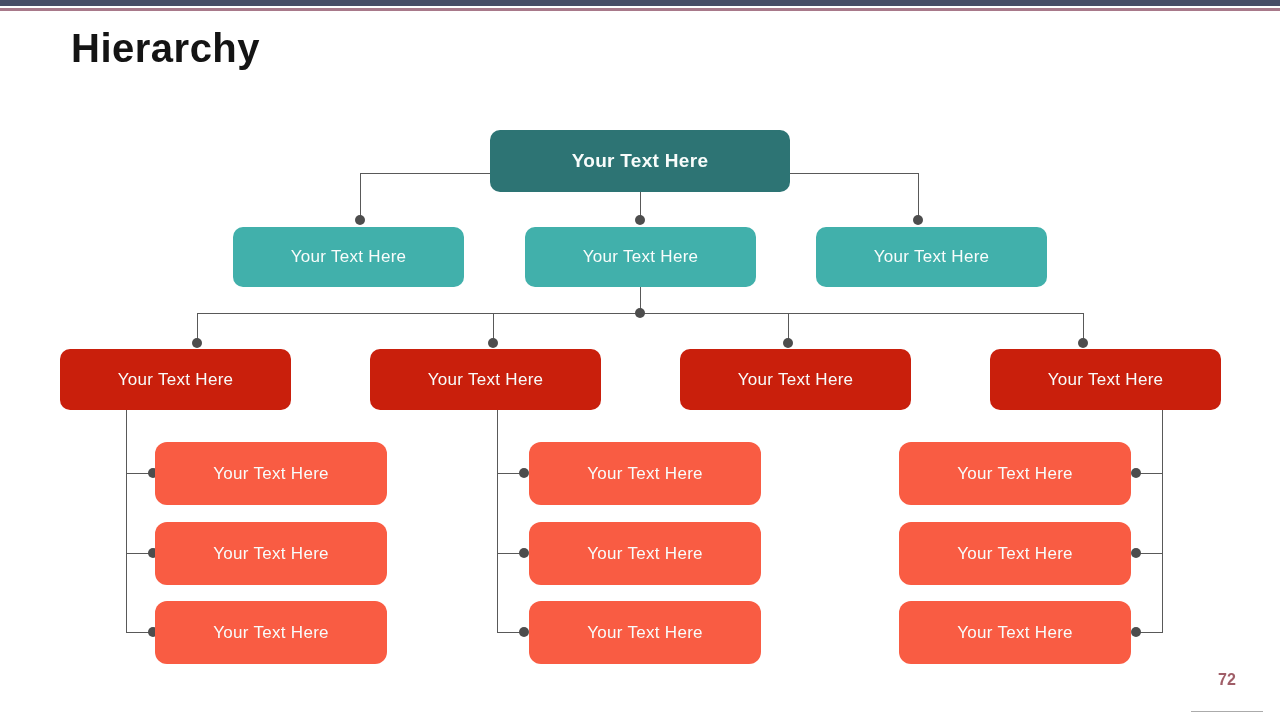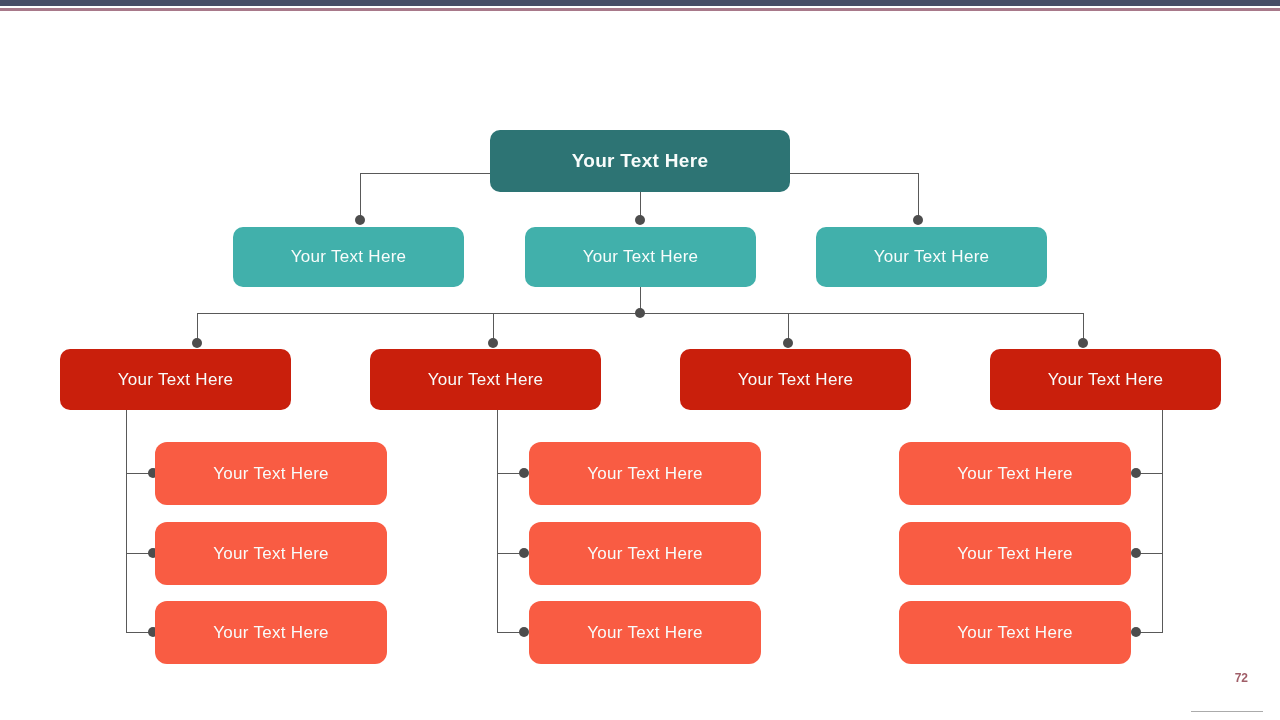--- a/index.html
+++ b/index.html
@@ -17,32 +17,33 @@
   .dot { position:absolute; width:10px; height:10px; border-radius:50%; background:#4d4d4d; }
   .node {
     position:absolute; display:flex; align-items:center; justify-content:center;
     color:#f8fcfb; text-align:center; letter-spacing:0.3px;
   }
   .l1 { background:#2d7474; border-radius:10px; font-weight:700; font-size:19px; }
   .l2 { background:#41b0ab; border-radius:10px; font-size:17px; }
   .l3 { background:#c91f0c; border-radius:10px; font-size:17px; }
   .l4 { background:#f95c43; border-radius:12px; font-size:17px; }
   .page-num {
-    position:absolute; left:1218px; top:671px; width:30px; text-align:right;
-    font-size:12px; font-weight:700; color:#a05e68;
+    position:absolute; left:1218px; top:671px; width:30px; text-align:left;
+    font-size:16px; font-weight:700; color:#a05e68;
   }
   .footer-line { position:absolute; left:1191px; top:711px; width:72px; height:1px; background:#ababab; }
 </style>
 </head>
 <body>
 
 <div class="slide">
   <div class="topbar"></div>
   <div class="topbar-rose"></div>
 
+  <h1 class="title">Hierarchy</h1>
 
   <div class="seg" style="left:360px;top:173px;width:130px;height:1px"></div>
   <div class="seg" style="left:790px;top:173px;width:128px;height:1px"></div>
   <div class="seg" style="left:360px;top:173px;width:1px;height:47px"></div>
   <div class="seg" style="left:918px;top:173px;width:1px;height:47px"></div>
   <div class="seg" style="left:640px;top:192px;width:1px;height:30px"></div>
 
   <div class="seg" style="left:640px;top:287px;width:1px;height:26px"></div>
   <div class="seg" style="left:197px;top:313px;width:887px;height:1px"></div>
   <div class="seg" style="left:197px;top:313px;width:1px;height:30px"></div>

